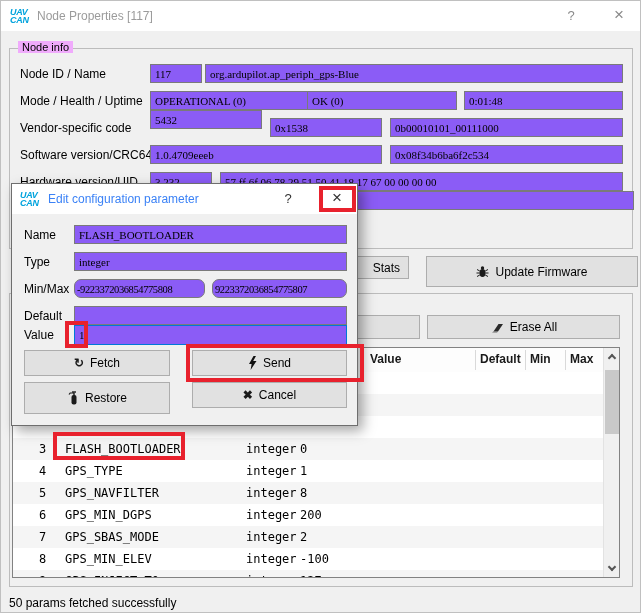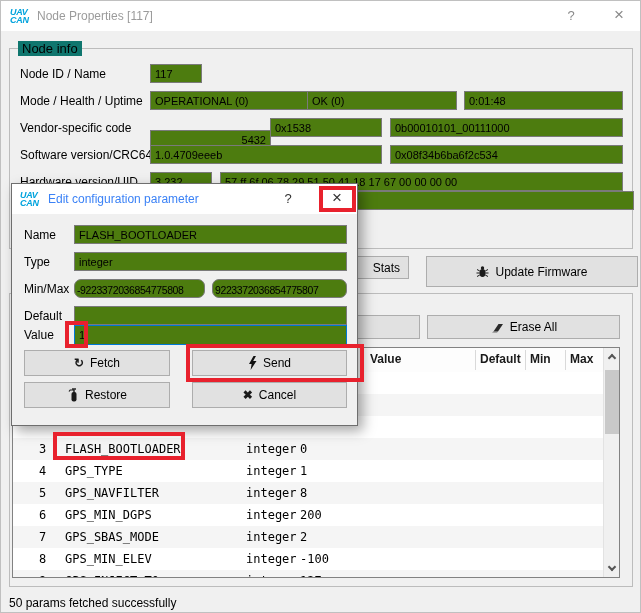--- a/index.html
+++ b/index.html
@@ -11,25 +11,25 @@
   
   .titlebar { background:#ffffff; }
   .logo { font-style:italic; font-weight:bold; font-size:9px; line-height:8px; color:#00a3dd; letter-spacing:-0.3px; }
   .win-title { font-size:12px; color:#9b9b9b; white-space:nowrap; }
   .dlg-title { font-size:12px; color:#3b82f6; white-space:nowrap; }
   .cap-btn { font-size:13px; color:#8a8a8a; text-align:center; }
   .cap-close { font-size:17px; line-height:17px; color:#8a8a8a; }
 
   
   .groupbox { border:1px solid #bcbcbc; background:#f0f0f0; }
-  .legend { position:absolute; top:-8px; left:8px; background:#0f766e; padding:0 4px; font-size:13px; color:#000; }
+  .legend { position:absolute; top:-8px; left:8px; background:#f0abfc; padding:0 4px; font-size:11px; color:#000; }
 
   
   .flabel { font-size:12px; color:#000; white-space:nowrap; }
-  .field { background:#4d7c0f; border:1px solid #7a7a7a; font-family:Liberation Sans, sans-serif; font-size:11px; line-height:16px; padding:1px 4px; white-space:nowrap; overflow:hidden; height:19px; }
+  .field { background:#8b5cf6; border:1px solid #7a7a7a; font-family:Liberation Serif, serif; font-size:11px; line-height:16px; padding:1px 4px; white-space:nowrap; overflow:hidden; height:19px; }
   .field.tight { font-size:10.5px; padding:2px 2px; letter-spacing:-0.4px;border-radius:7px; }
   .field.focused { border:1px solid #0078d7; height:20px; }
 
   
   .btn { background:#e1e1e1; border:1px solid #adadad; font-size:12px; color:#000; display:flex; align-items:center; justify-content:center; gap:6px; white-space:nowrap; }
   .btn.right-align { justify-content:flex-end; padding-right:8px; }
   .ic { font-size:12px; font-weight:bold; color:#1a1a1a; }
 
   
   .ptable { background:#fff; border:1px solid #828282; overflow:hidden; }
@@ -71,28 +71,29 @@
   <div class="abs win-title" style="left:36px;top:8px;">Node Properties [117]</div>
   <div class="abs cap-btn" style="left:560px;top:7px;width:20px;">?</div>
   <div class="abs cap-btn cap-close" style="left:608px;top:5px;width:20px;">×</div>
 </div>
 
 <div class="abs groupbox" style="left:8px;top:47px;width:624px;height:201px;">
   <div class="legend">Node info</div>
 
   <div class="abs flabel" style="left:10px;top:18px;">Node ID / Name</div>
   <div class="abs field" style="left:140px;top:15px;width:52px;">117</div>
+  <div class="abs field" style="left:195px;top:15px;width:418px;">org.ardupilot.ap_periph_gps-Blue</div>
 
   <div class="abs flabel" style="left:10px;top:45px;">Mode / Health / Uptime</div>
   <div class="abs field" style="left:140px;top:42px;width:176px;">OPERATIONAL (0)</div>
   <div class="abs field" style="left:297px;top:42px;width:150px;">OK (0)</div>
   <div class="abs field" style="left:454px;top:42px;width:159px;">0:01:48</div>
 
   <div class="abs flabel" style="left:10px;top:72px;">Vendor-specific code</div>
-  <div class="abs field" style="left:140px;top:81px;width:121px;text-align:right;">5432</div>
+  <div class="abs field" style="left:140px;top:61px;width:112px;">5432</div>
   <div class="abs field" style="left:260px;top:69px;width:112px;">0x1538</div>
   <div class="abs field" style="left:380px;top:69px;width:233px;">0b00010101_00111000</div>
 
   <div class="abs flabel" style="left:10px;top:99px;">Software version/CRC64</div>
   <div class="abs field" style="left:140px;top:96px;width:232px;">1.0.4709eeeb</div>
   <div class="abs field" style="left:380px;top:96px;width:233px;">0x08f34b6ba6f2c534</div>
 
   <div class="abs flabel" style="left:10px;top:126px;">Hardware version/UID</div>
   <div class="abs field" style="left:140px;top:123px;width:62px;">3.232</div>
   <div class="abs field" style="left:210px;top:123px;width:403px;">57 ff 6f 06 78 29 51 50 41 18 17 67 00 00 00 00</div>
@@ -234,21 +235,21 @@
     <span>Fetch</span>
   </div>
   <div class="abs btn" style="left:180px;top:166px;width:155px;height:26px;">
     <span>
       <svg width="9" height="14" viewBox="0 0 9 14">
           <path d="M5.5 0 L1 8 H3.6 L2.6 14 L8.5 5 H5.2 L8 0 Z" fill="#111"></path>
         </svg>
     </span>
     <span>Send</span>
   </div>
-  <div class="abs btn" style="left:12px;top:198px;width:146px;height:26px;align-items:center;">
+  <div class="abs btn" style="left:12px;top:198px;width:146px;height:32px;align-items:center;">
     <span>
       <svg width="12" height="14" viewBox="0 0 12 14">
         <rect x="4.5" y="4" width="5" height="9.5" rx="2" fill="#1a1a1a"></rect>
         <rect x="6.3" y="1.5" width="1.4" height="3" fill="#1a1a1a"></rect>
         <path d="M7 2 H3.2 L2 3.5" stroke="#1a1a1a" stroke-width="1.2" fill="none"></path>
         <line x1="5" y1="1" x2="9" y2="1" stroke="#1a1a1a" stroke-width="1.4"></line>
       </svg>
     </span>
     <span>Restore</span>
   </div>

